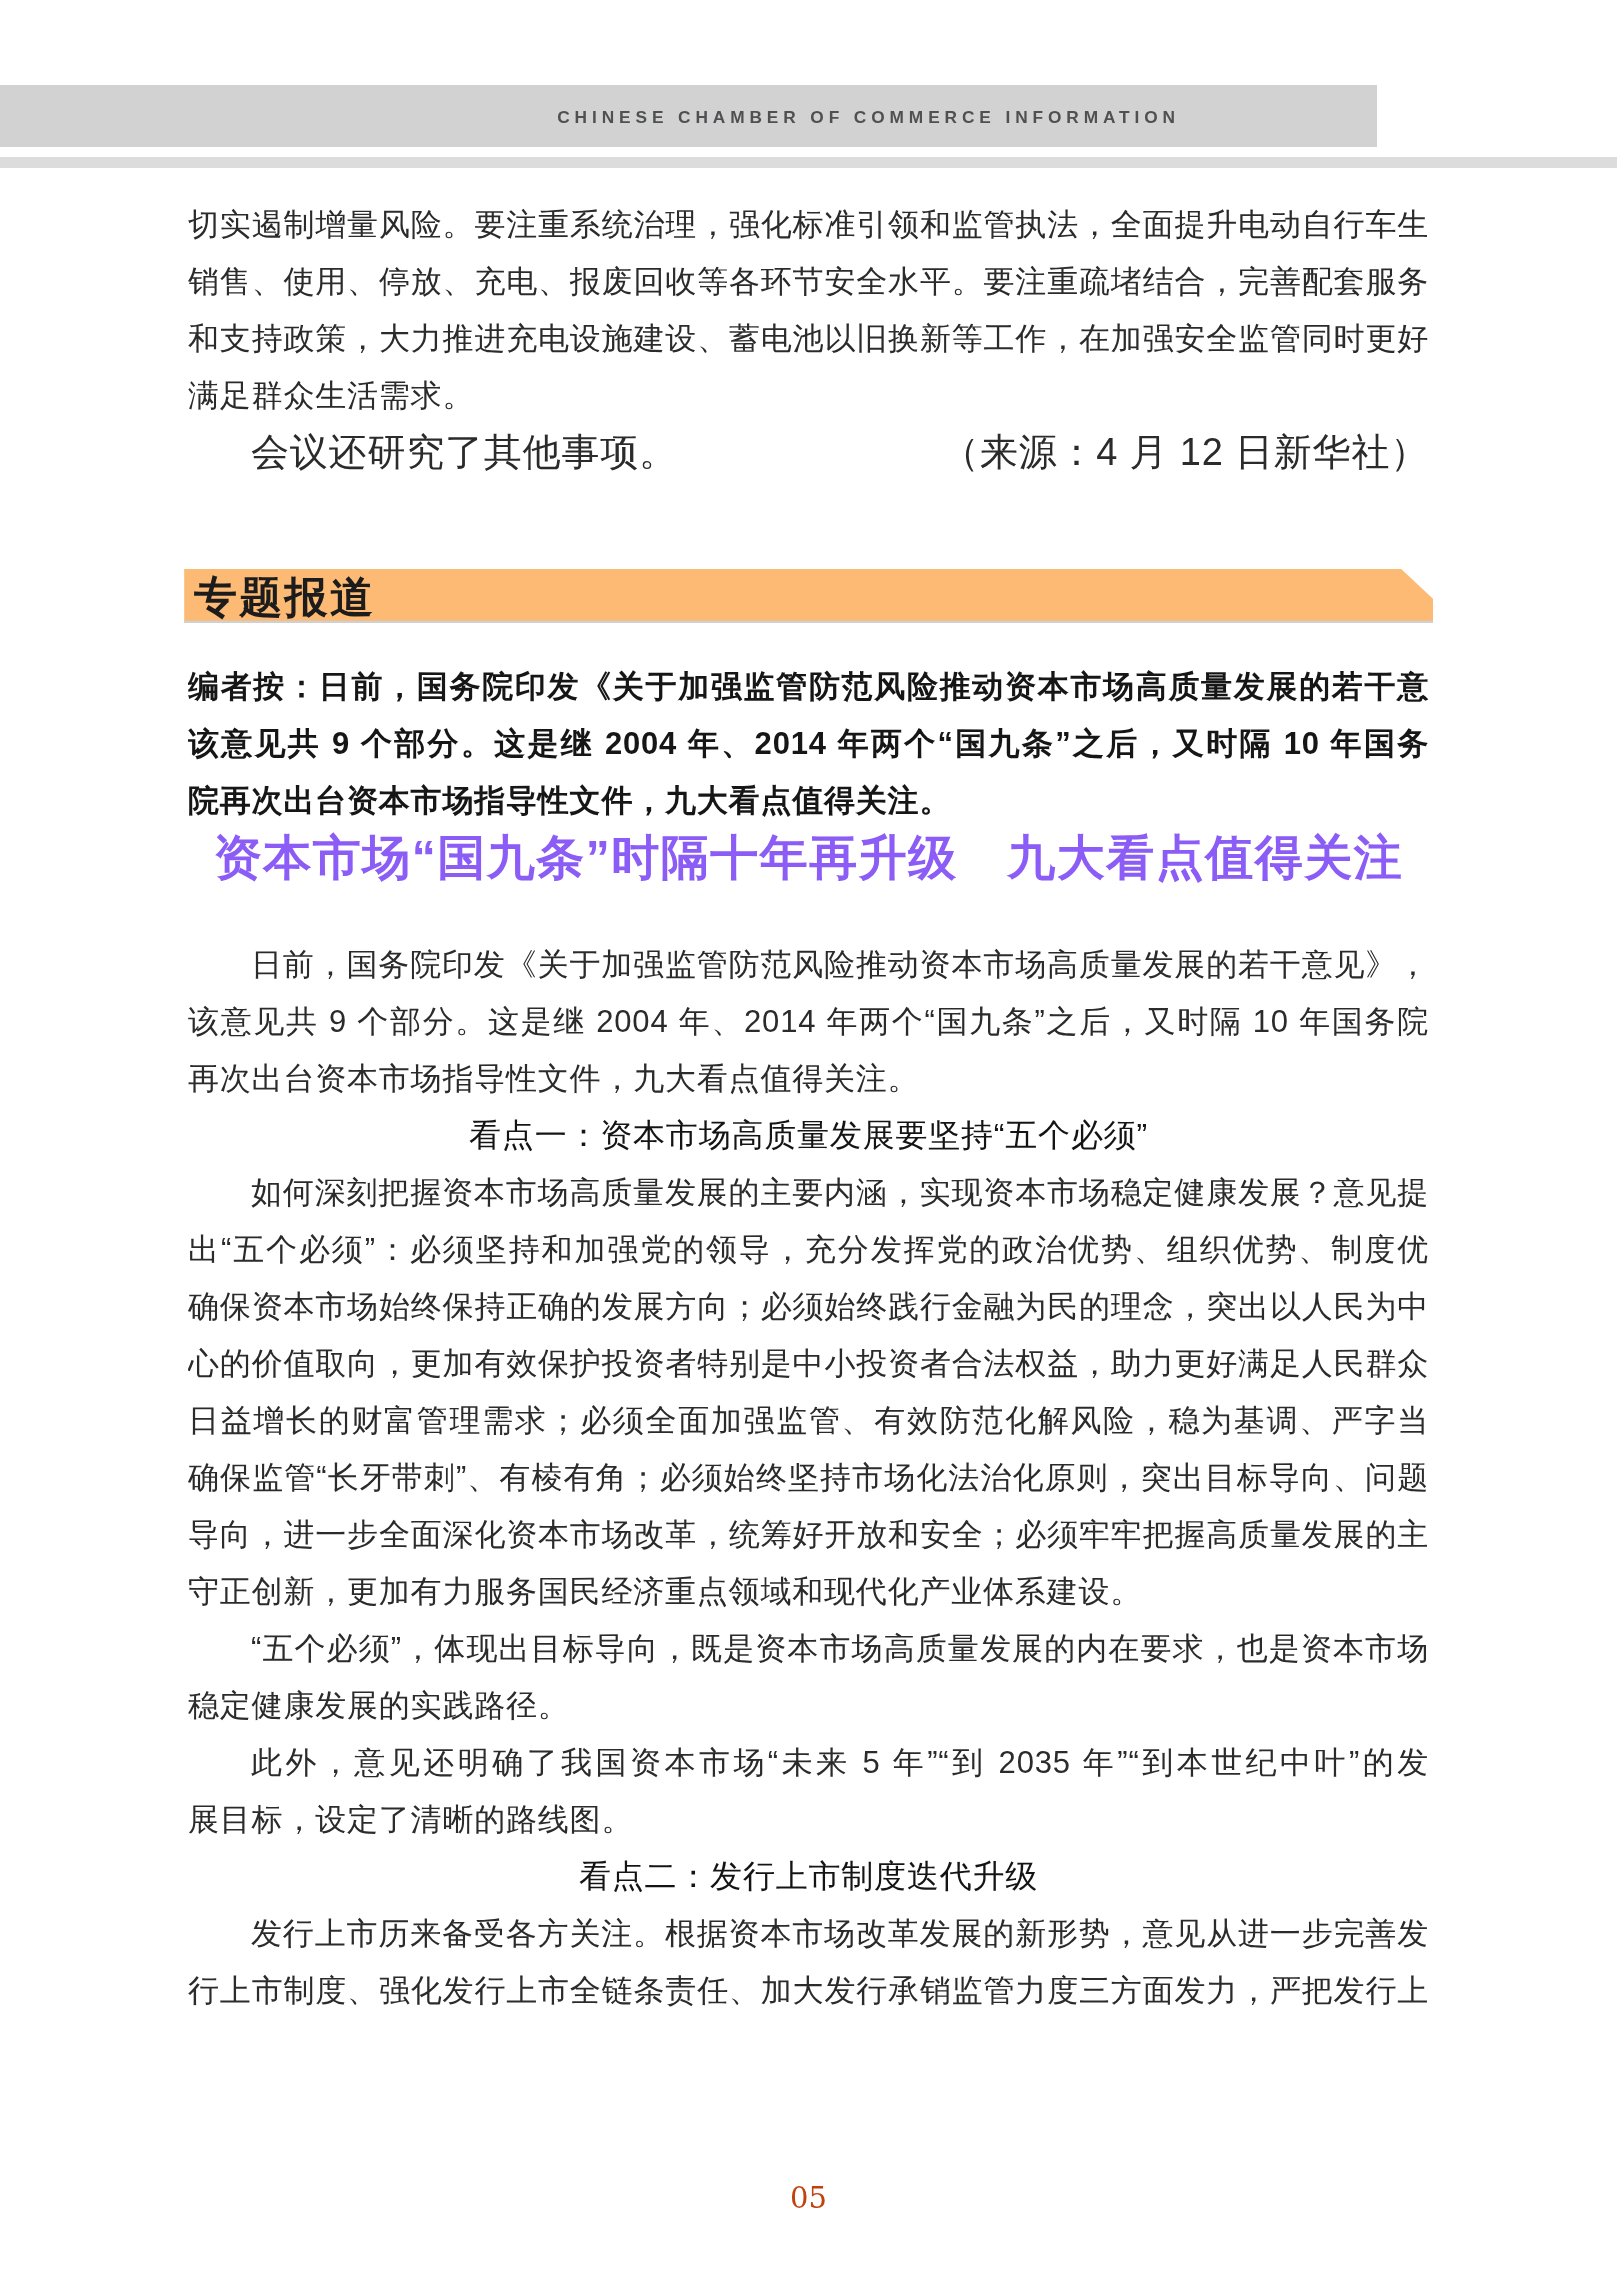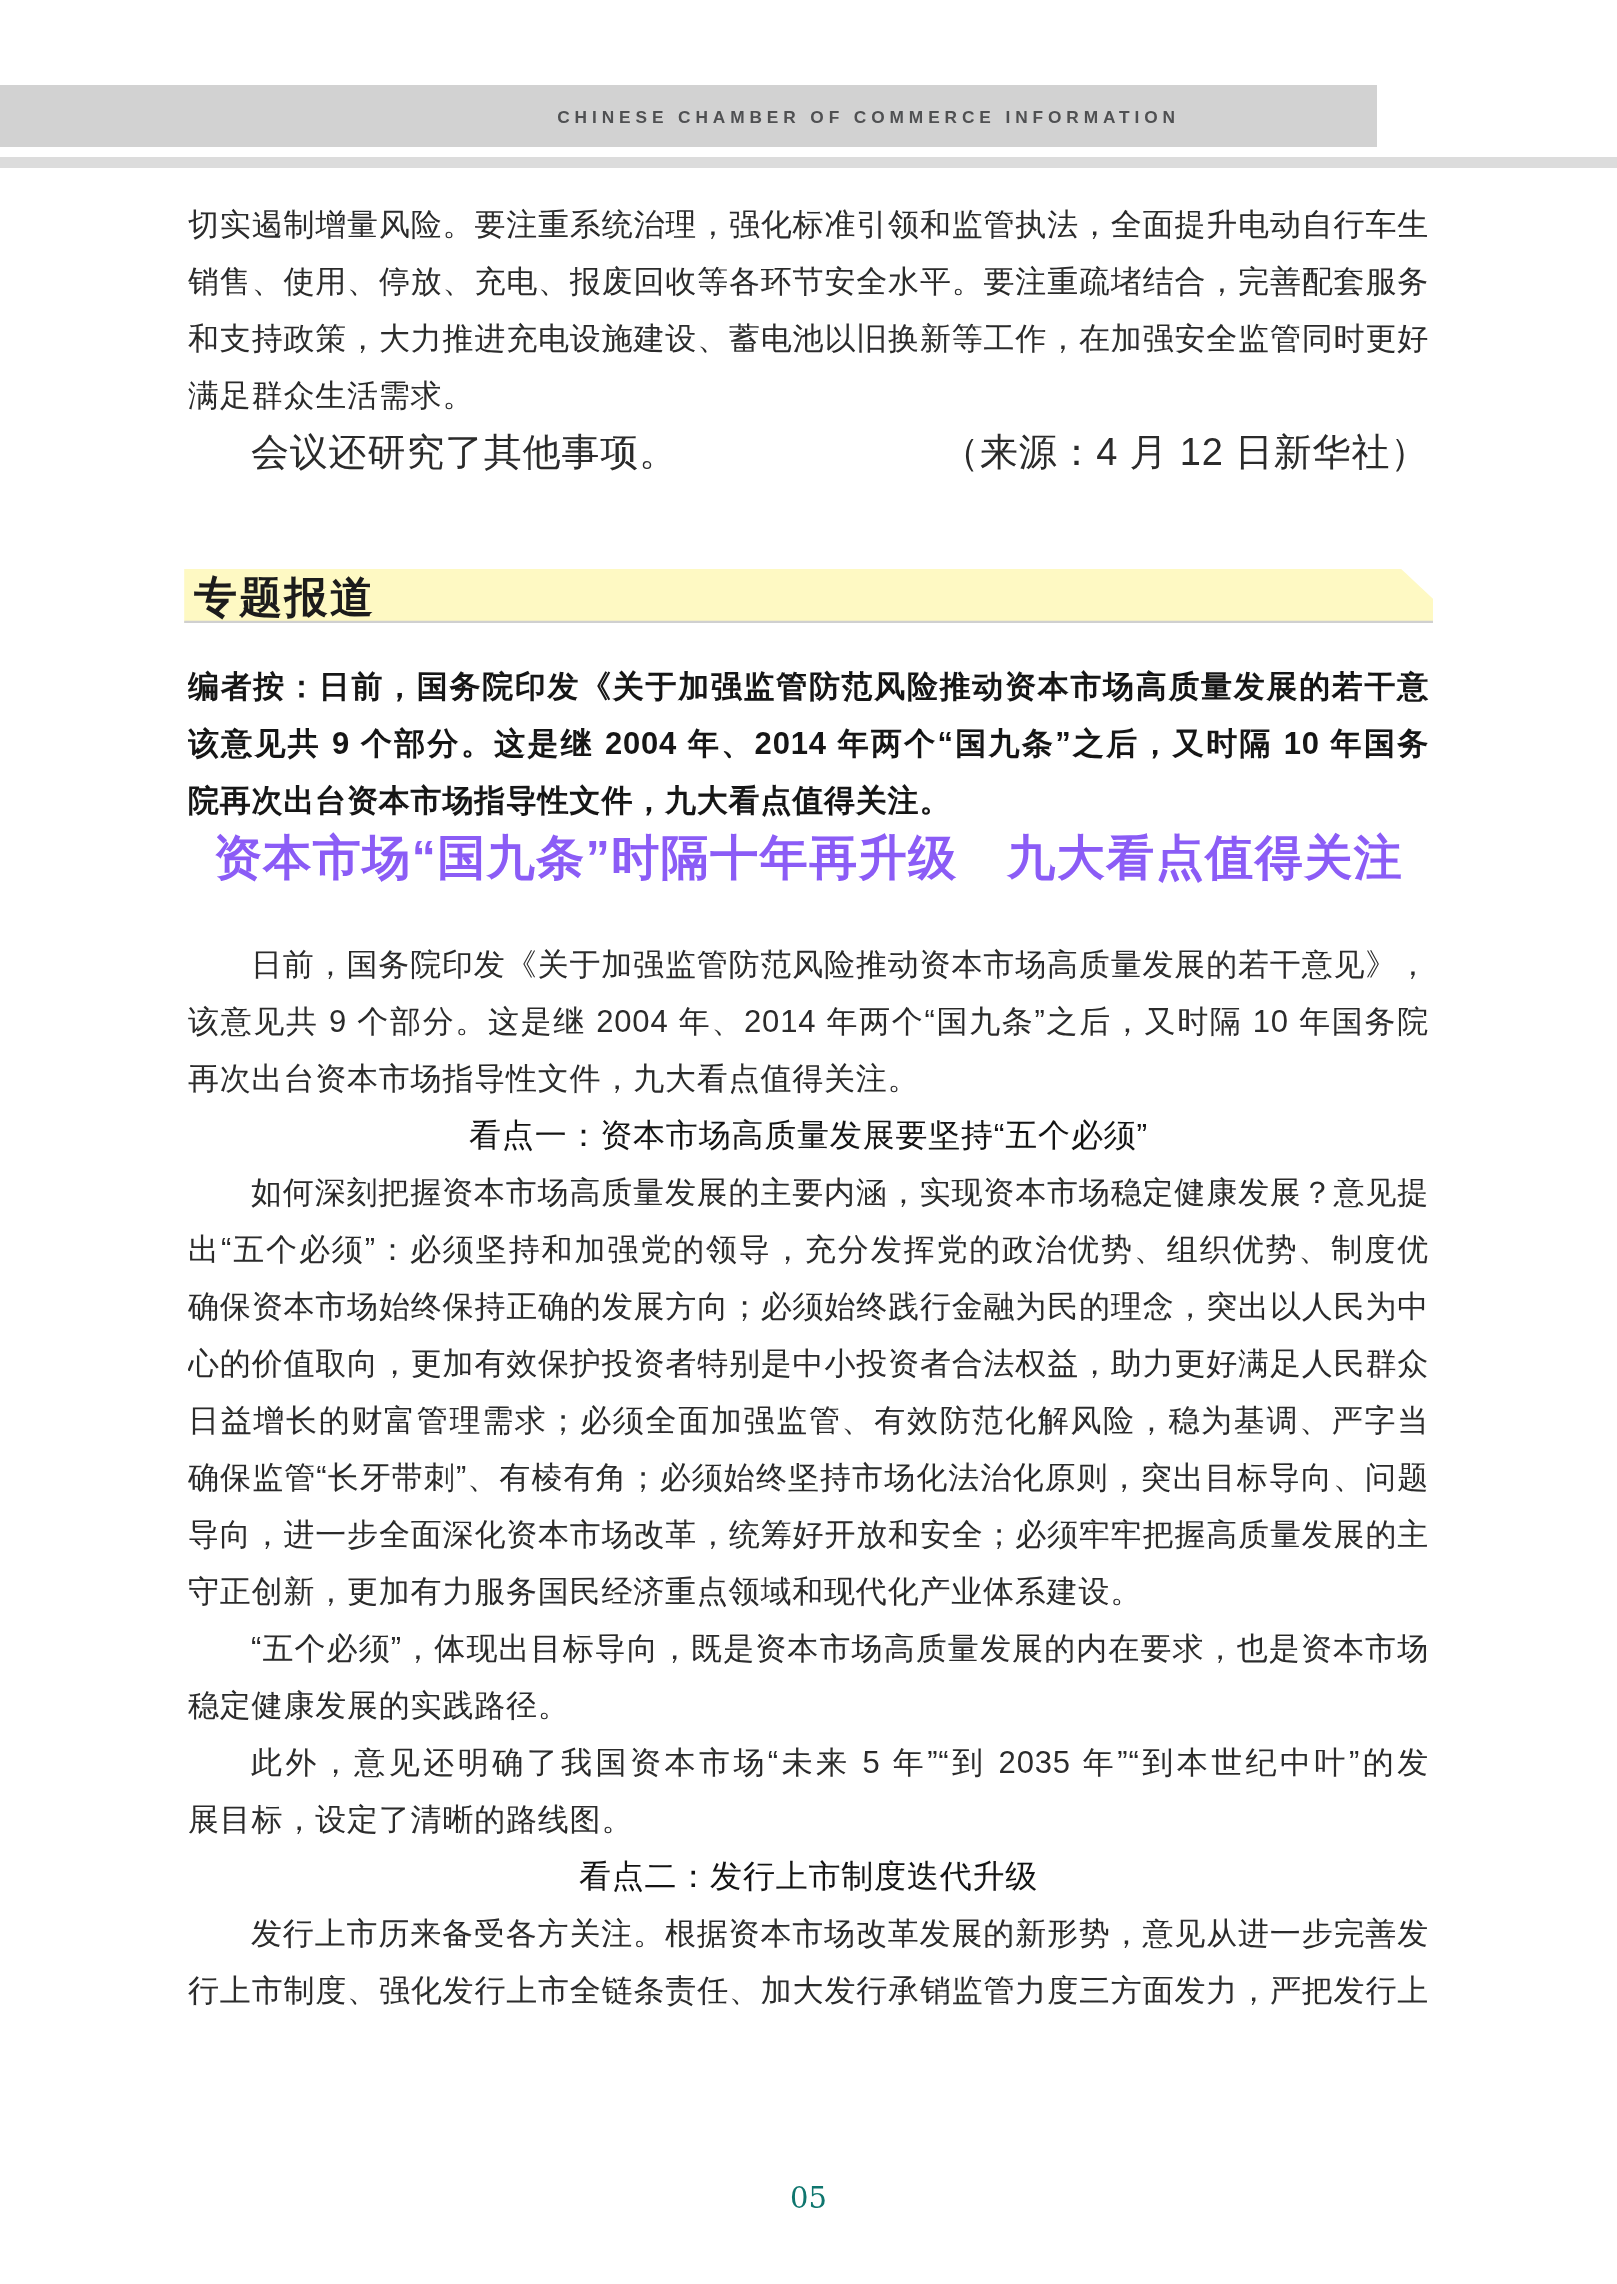--- a/index.html
+++ b/index.html
@@ -47,21 +47,21 @@
   .closing-row {
     height: 57px; line-height: 57px; font-size: 38px; letter-spacing: 0.8px;
     display: flex; justify-content: space-between;
   }
   .closing-left { padding-left: 63px; }
 
   
   .section-banner {
     margin-top: 88px; margin-left: -3.8px;
     width: 1249px; height: 54px;
-    background: #fef9c3;
+    background: #fdba74;
     box-shadow: inset 0 -2.3px 0 #d0d0d0;
     clip-path: polygon(0 0, calc(100% - 32px) 0, 100% 30px, 100% 100%, 0 100%);
     position: relative;
   }
   .section-banner-title {
     position: absolute; left: 9.8px; top: 0; height: 54px; line-height: 57px;
     font-family: "DejaVu Serif", "Liberation Serif", serif;
     font-weight: 700; font-size: 43px; color: #1c1c1c;
     letter-spacing: 2.3px;
   }
@@ -80,21 +80,21 @@
     height: 57px; line-height: 57px;
     font-size: 32px; font-weight: normal; color: #141414;
     text-align: center; letter-spacing: 0.8px; white-space: nowrap;
   }
 
   
   .page-number {
     position: absolute; top: 2177px; left: 0; width: 1617px;
     text-align: center;
     font-family: "DejaVu Serif", "Liberation Serif", serif;
-    font-size: 29px; line-height: 42px; color: #0f766e;
+    font-size: 29px; line-height: 42px; color: #c2410c;
   }
 </style>
 </head>
 <body>
 
 <div class="header-bar1">
   <div class="header-caption">CHINESE CHAMBER OF COMMERCE INFORMATION</div>
 </div>
 <div class="header-bar2"></div>
 

